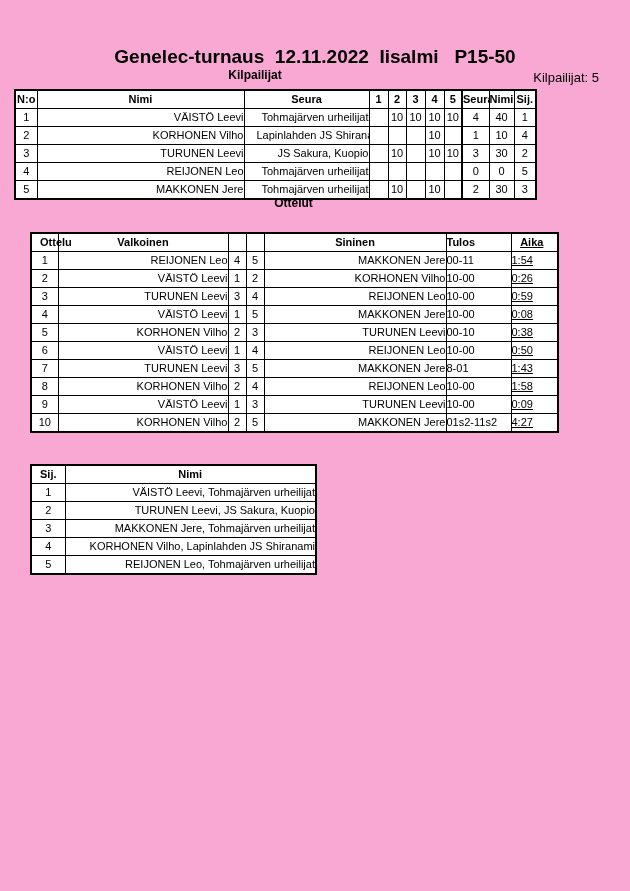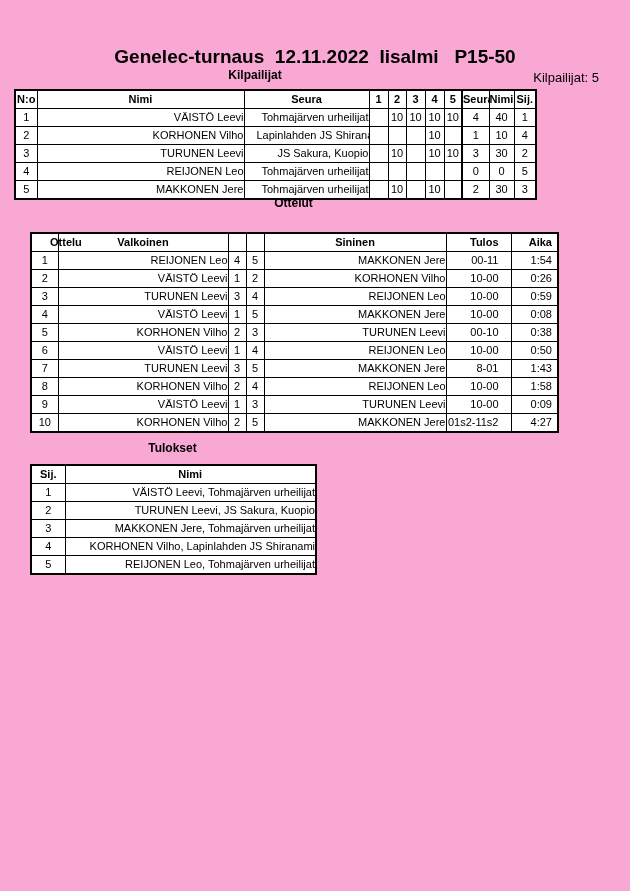--- a/index.html
+++ b/index.html
@@ -50,24 +50,24 @@
     height: 17px;
     line-height: 17px;
     padding: 0;
     white-space: nowrap;
     overflow: hidden;
     font-weight: 400;
   }
   .rpt th { font-weight: 700; }
   .rpt .c  { text-align: center; }
   .rpt .l  { text-align: right;  padding-left: 12px; }
-  .rpt .rt { text-align: right; padding-right: 12px; }
-  .rpt .ra { text-align: right; padding-right: 5px; }
+  .rpt .rt { text-align: left; padding-right: 12px; }
+  .rpt .ra { padding-right: 5px; text-decoration: underline; }
   .rpt .thick { border-left: 2px solid #000000; }
-  .rpt .ovf { overflow: visible; text-align: left; padding-left: 18px; }
+  .rpt .ovf { overflow: visible; text-align: left; padding-left: 8px; }
 
   #t1 { left: 14px; top: 89px;  width: 521px; }
   #t2 { left: 30px; top: 232px; width: 527px; }
   #t3 { left: 30px; top: 464px; width: 285px; }
 </style>
 </head>
 <body>
 
 <div class="page">
 
@@ -279,21 +279,20 @@
       <td class="l">KORHONEN Vilho</td>
       <td class="c">2</td>
       <td class="c">5</td>
       <td class="l">MAKKONEN Jere</td>
       <td class="rt">01s2-11s2</td>
       <td class="ra">4:27</td>
     </tr>
   </tbody>
     </table>
 
-  <div class="sec" id="lbl-tul">Tulokset</div>
 
   <table class="rpt" id="t3">
     <colgroup>
       <col style="width:34px">
         <col style="width:251px">
     </colgroup>
     <tbody>
         <tr>
       <th class="c">Sij.</th>
       <th class="c">Nimi</th>

